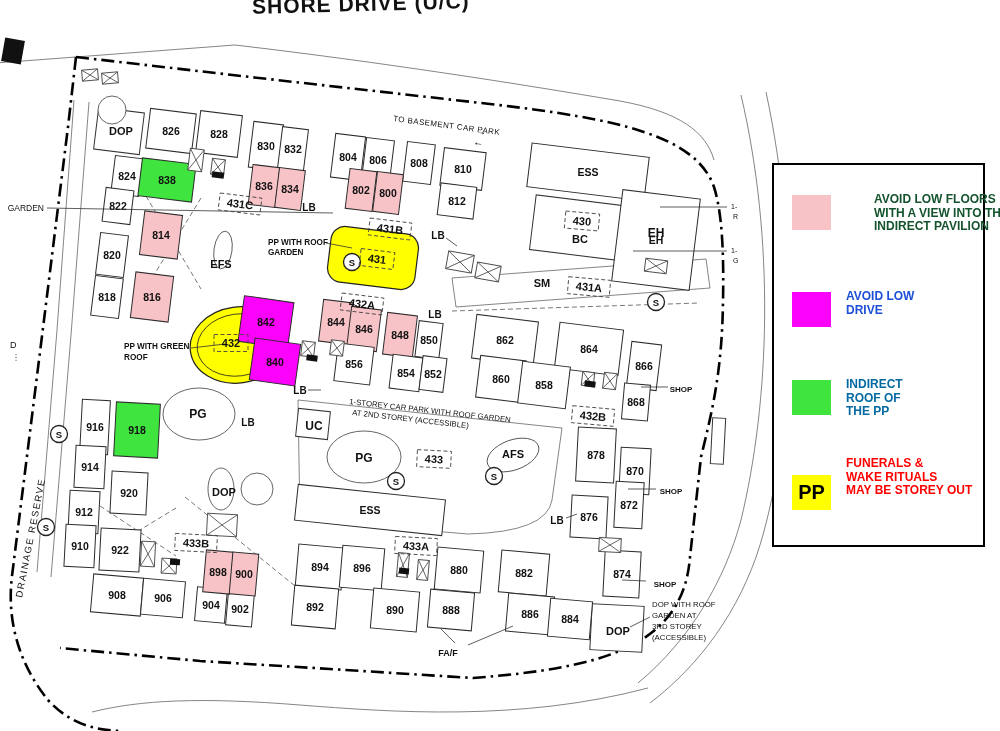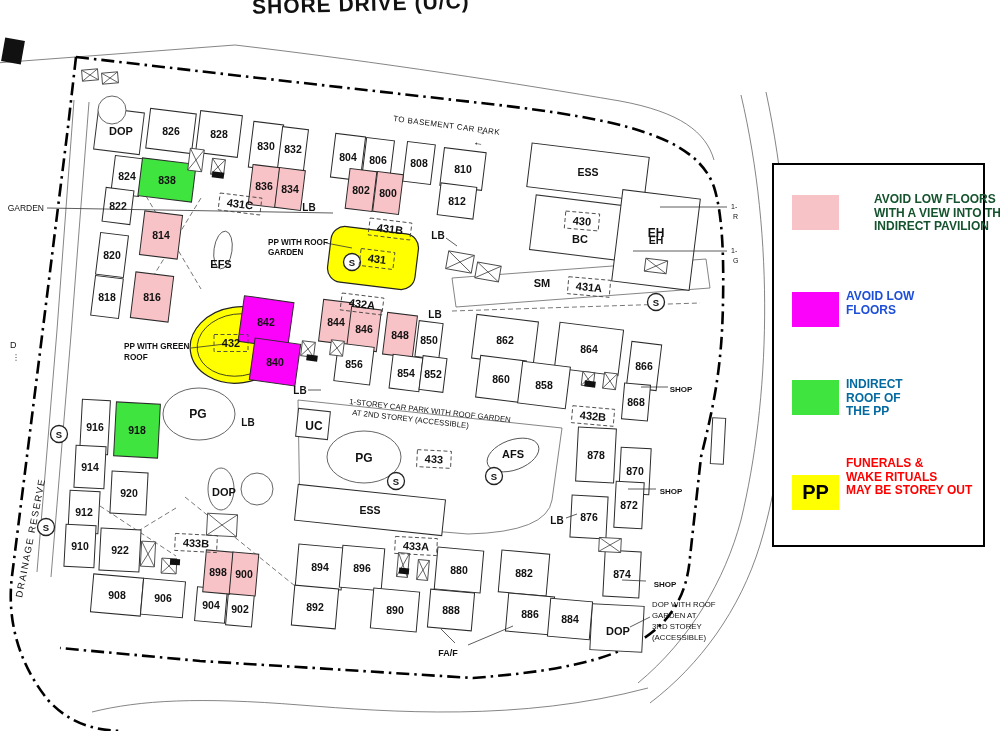--- a/index.html
+++ b/index.html
@@ -4,21 +4,21 @@
 <style>
   html,body{margin:0;padding:0;background:#fff;}
   #stage{position:relative;width:1000px;height:731px;overflow:hidden;background:#fff;
          font-family:"Liberation Sans", sans-serif;}
   #plan{position:absolute;left:0;top:0;}
   #road-title{position:absolute;left:252px;top:-8px;font-size:21px;font-weight:bold;
               letter-spacing:1px;color:#111;transform:rotate(-1.5deg);white-space:nowrap;}
   #legend{position:absolute;left:772px;top:163px;width:213px;height:384px;background:#fff;
           border:2.5px solid #000;box-sizing:border-box;}
   .lg-item{position:absolute;left:0;top:0;width:100%;}
-  .lg-swatch{position:absolute;left:18px;width:47px;height:35px;display:flex;
+  .lg-swatch{position:absolute;left:18px;width:39px;height:35px;display:flex;
              align-items:center;justify-content:center;font-weight:bold;font-size:20px;color:#000;}
   .lg-text{position:absolute;left:72px;width:138px;font-size:12px;font-weight:bold;
            line-height:13.5px;color:#111;white-space:nowrap;}
   svg text{font-family:"Liberation Sans", sans-serif;fill:#111;}
 </style>
 </head>
 <body>
 
 <div id="stage">
   <svg id="plan" width="1000" height="731" viewBox="0 0 1000 731">
@@ -541,21 +541,21 @@
       <div class="lg-text" style="top: 28px; color: #14532d; margin-left: 28px;">
         <div>AVOID LOW FLOORS</div>
         <div>WITH A VIEW INTO THE</div>
         <div>INDIRECT PAVILION</div>
       </div>
     </div>
     <div class="lg-item">
       <div class="lg-swatch" style="background: rgb(251, 2, 251); top: 127px;"></div>
       <div class="lg-text" style="top: 125px; color: #1d4ed8;">
         <div>AVOID LOW</div>
-        <div>FLOORS</div>
+        <div>DRIVE</div>
       </div>
     </div>
     <div class="lg-item">
       <div class="lg-swatch" style="background: rgb(63, 228, 63); top: 215px;"></div>
       <div class="lg-text" style="top: 213px; color: #0369a1;">
         <div>INDIRECT</div>
         <div>ROOF OF</div>
         <div>THE PP</div>
       </div>
     </div>

